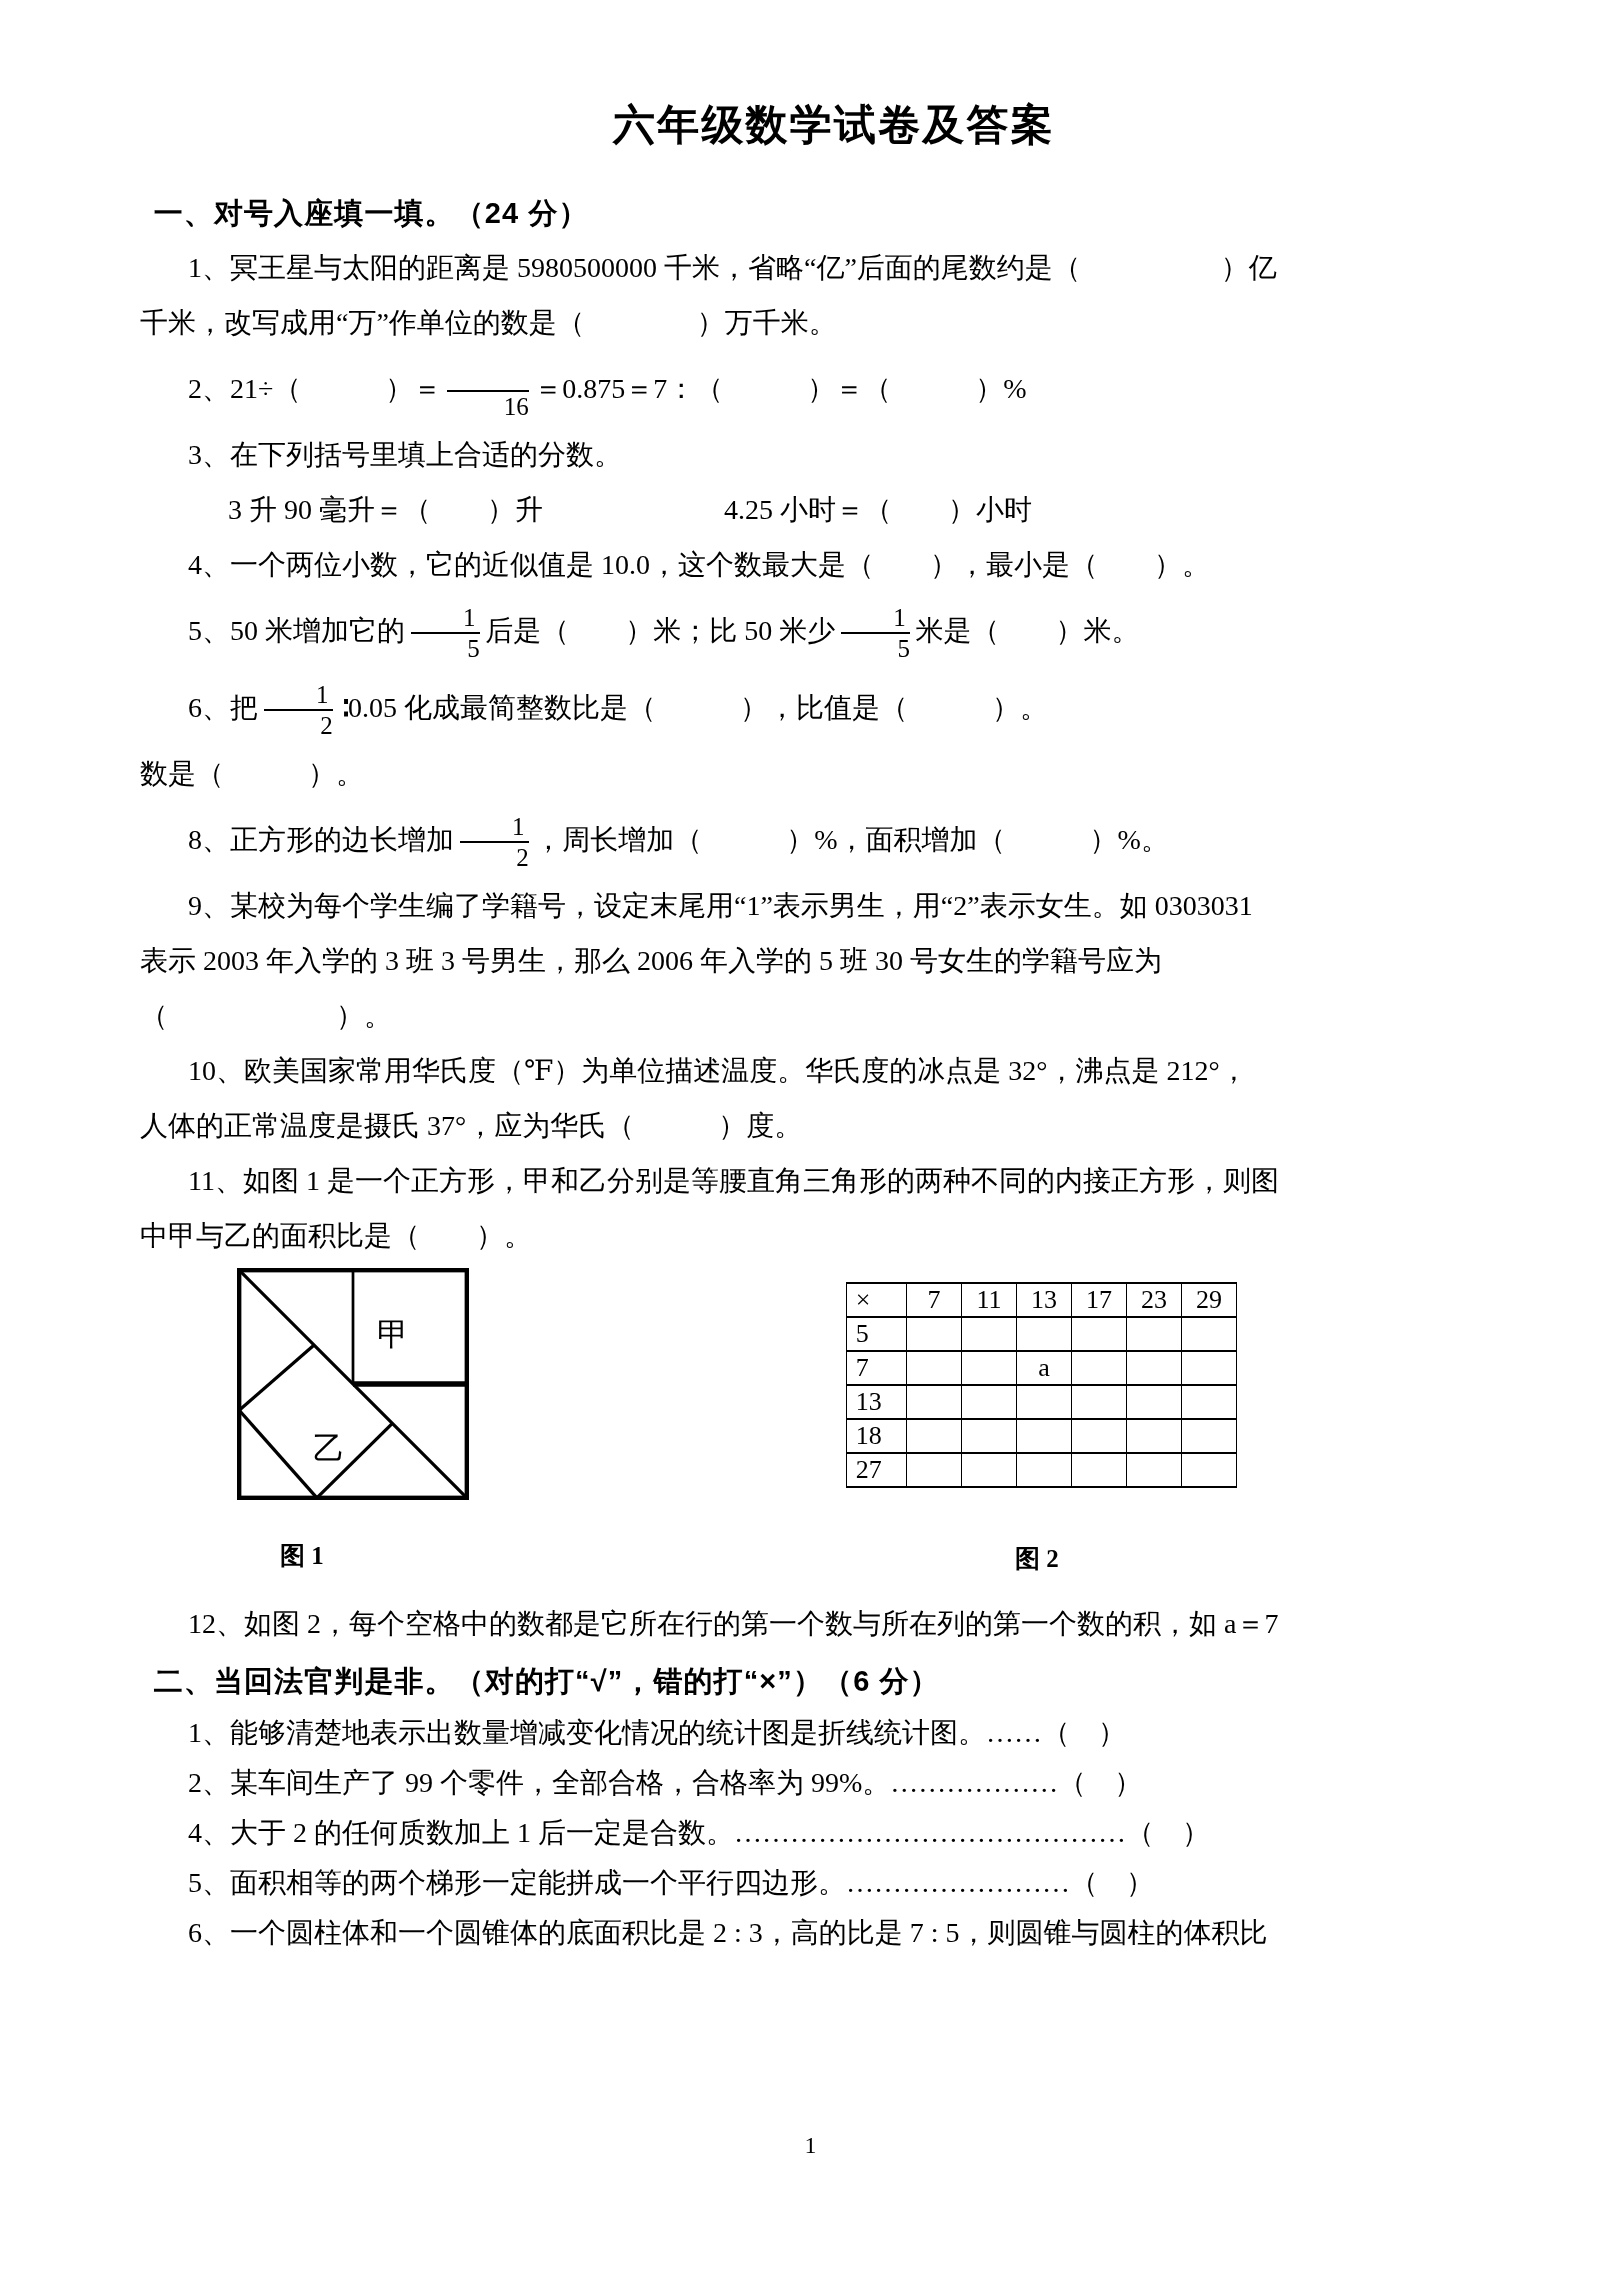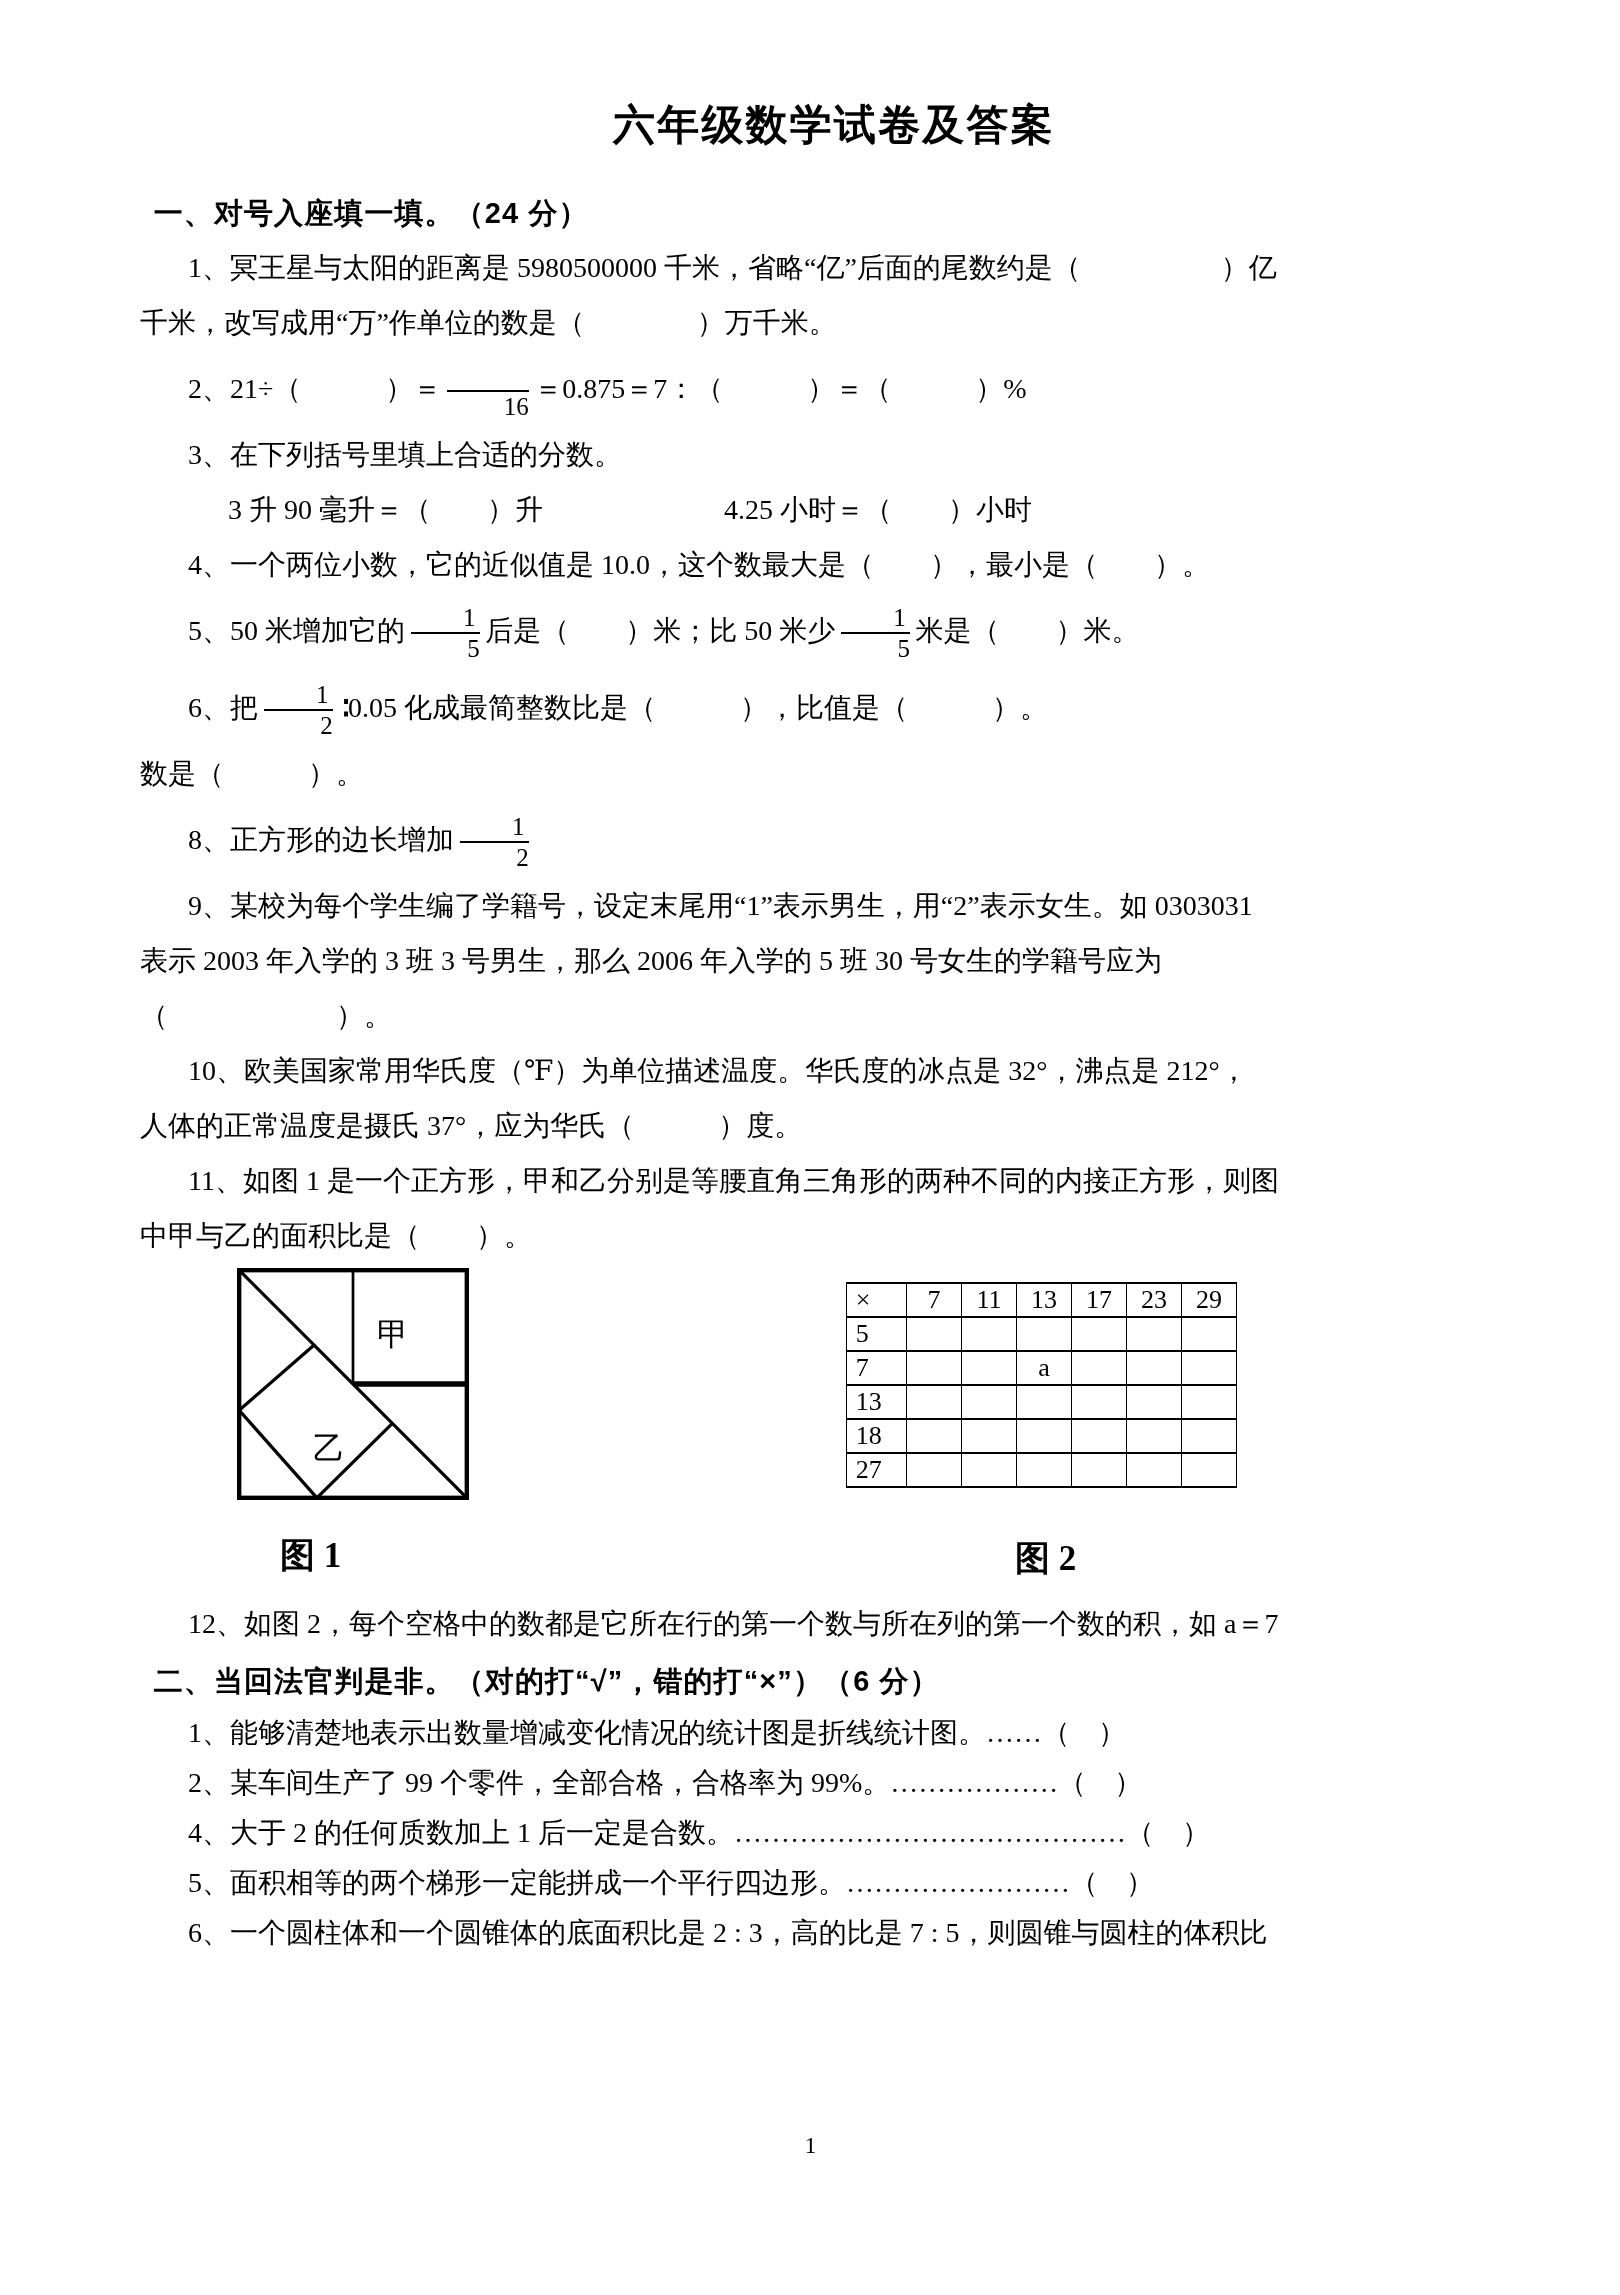--- a/index.html
+++ b/index.html
@@ -27,21 +27,21 @@
   .j { line-height:50px; }
   .ind1 { display:inline-block; margin-left:88px; }
   .gap { display:inline-block; margin-left:181px; }
   .frac { display:inline-block; vertical-align:middle; text-align:right; margin:0 5.5px; }
   .frac .fn { display:block; font-size:25px; line-height:29.5px; padding:0 4.4px; border-bottom:2.2px solid #000; min-width:34px; }
   .frac .fd { display:block; font-size:25px; line-height:29.5px; }
   .figures { position:relative; height:328px; margin-top:5.5px; }
   .fig1 { position:absolute; left:97px; top:0; width:232px; height:232px; }
   .fig1 svg { display:block; }
   .fig2 { position:absolute; left:706px; top:13.7px; }
-  .fig-caption { font-weight:bold; font-size:35px; line-height:33px; position:absolute; }
+  .fig-caption { font-weight:bold; font-size:25px; line-height:33px; position:absolute; }
   .fig1-cap { left:140px; top:271px; }
   .fig2-cap { left:875px; top:274px; }
   table.mult { border-collapse:collapse; background:#fff; }
   table.mult td {
     border:1.6px solid #000; border-top-width:2.7px; border-bottom-width:2.7px;
     width:55px; height:34px; text-align:center; font-size:26px;
     font-family:"Liberation Serif","DejaVu Serif",serif;
   }
   table.mult td.first-col { width:60px; text-align:left; padding-left:8.8px; }
   .page-num { position:absolute; top:2132px; left:0; width:100%; text-align:center; font-size:24px; line-height:27px; }
@@ -65,21 +65,21 @@
   <div class="line"><span class="ind1">3 升 90 毫升＝（　　）升</span><span class="gap">4.25 小时＝（　　）小时</span></div>
 
   <div class="line q">4、一个两位小数，它的近似值是 10.0，这个数最大是（　　），最小是（　　）。</div>
 
   <div class="line q frac-line"><span>5、50 米增加它的</span><span class="frac"><span class="fn">1</span><span class="fd">5</span></span><span>后是（　　）米；比 50 米少</span><span class="frac"><span class="fn">1</span><span class="fd">5</span></span><span>米是（　　）米。</span></div>
 
   <div class="line q frac-line"><span>6、把</span><span class="frac"><span class="fn">1</span><span class="fd">2</span></span><span>∶0.05 化成最简整数比是（　　　），比值是（　　　）。</span></div>
 
   <div class="line">数是（　　　）。</div>
 
-  <div class="line q frac-line"><span>8、正方形的边长增加</span><span class="frac"><span class="fn">1</span><span class="fd">2</span></span></div>
+  <div class="line q frac-line"><span>8、正方形的边长增加</span><span class="frac"><span class="fn">1</span><span class="fd">2</span></span><span>，周长增加（　　　）%，面积增加（　　　）%。</span></div>
 
   <div class="line q">9、某校为每个学生编了学籍号，设定末尾用“1”表示男生，用“2”表示女生。如 0303031</div>
   <div class="line">表示 2003 年入学的 3 班 3 号男生，那么 2006 年入学的 5 班 30 号女生的学籍号应为</div>
   <div class="line">（　　　　　　）。</div>
 
   <div class="line q">10、欧美国家常用华氏度（℉）为单位描述温度。华氏度的冰点是 32°，沸点是 212°，</div>
   <div class="line">人体的正常温度是摄氏 37°，应为华氏（　　　）度。</div>
 
   <div class="line q">11、如图 1 是一个正方形，甲和乙分别是等腰直角三角形的两种不同的内接正方形，则图</div>
   <div class="line">中甲与乙的面积比是（　　）。</div>

